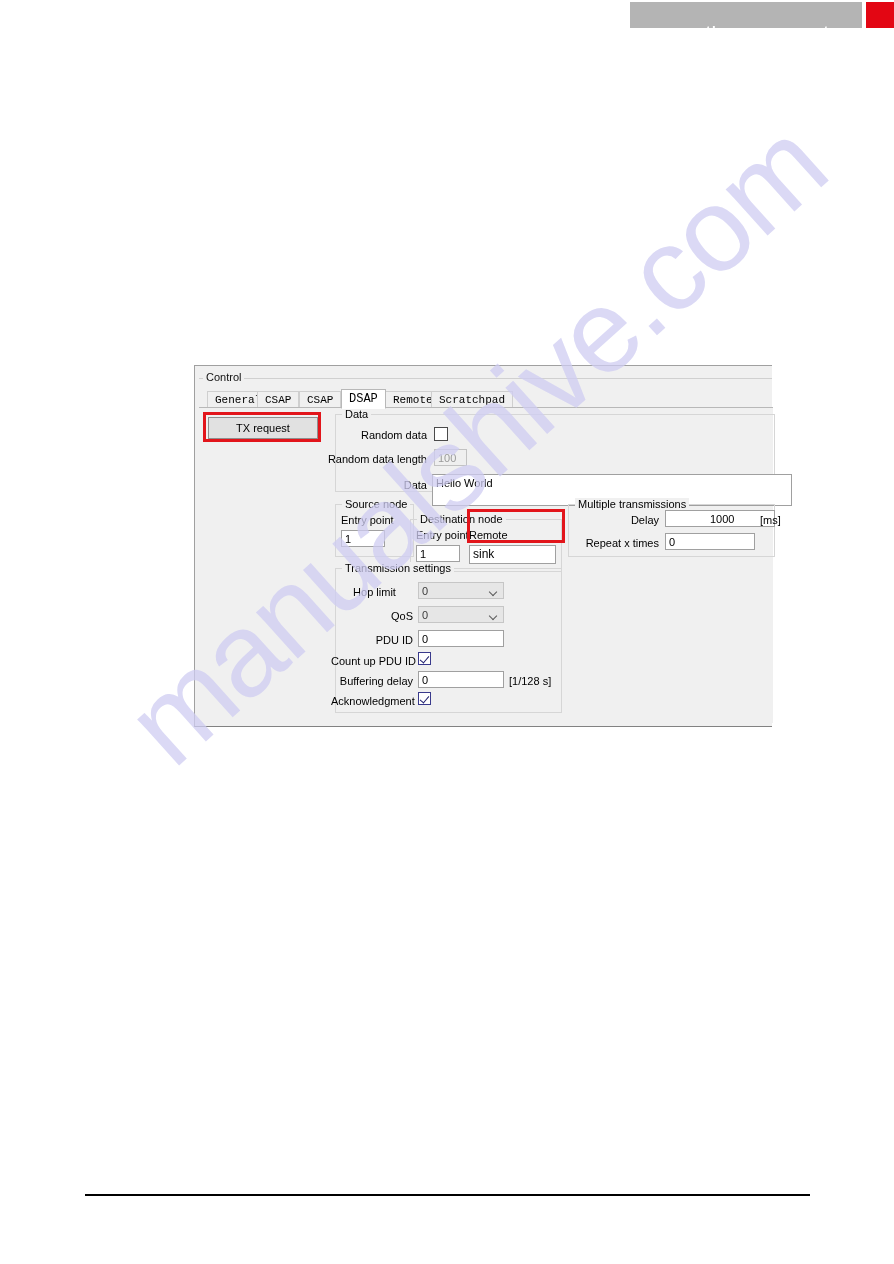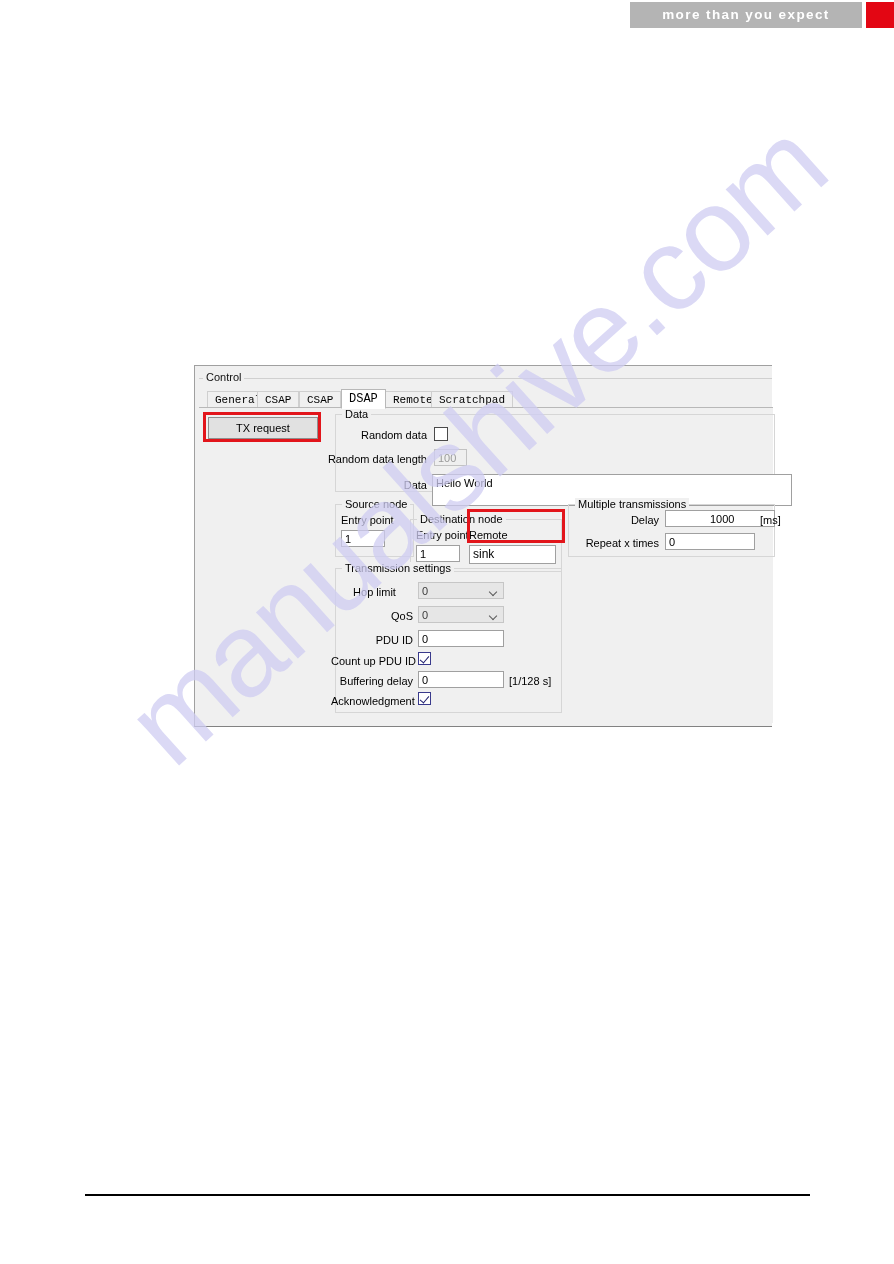--- a/index.html
+++ b/index.html
@@ -26,21 +26,21 @@
   .header-bar {
     position: absolute;
     top: 2px;
     left: 630px;
     width: 232px;
     height: 26px;
     background: #b4b4b4;
   }
   .header-slogan {
     position: absolute;
-    top: 0; left: 0;
+    top: 16px; left: 0;
     width: 232px;
     height: 26px;
     line-height: 26px;
     text-align: center;
     color: #ffffff;
     font-size: 13.5px;
     font-weight: bold;
     letter-spacing: 1.4px;
     font-family: "Liberation Sans", sans-serif;
   }

